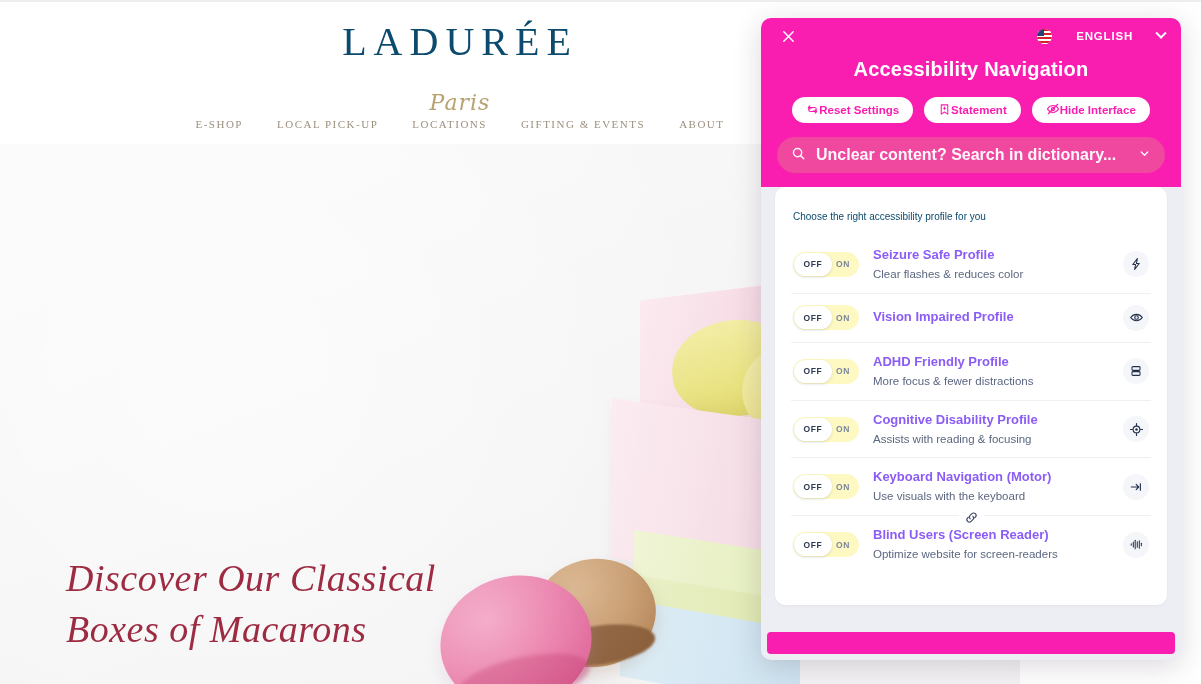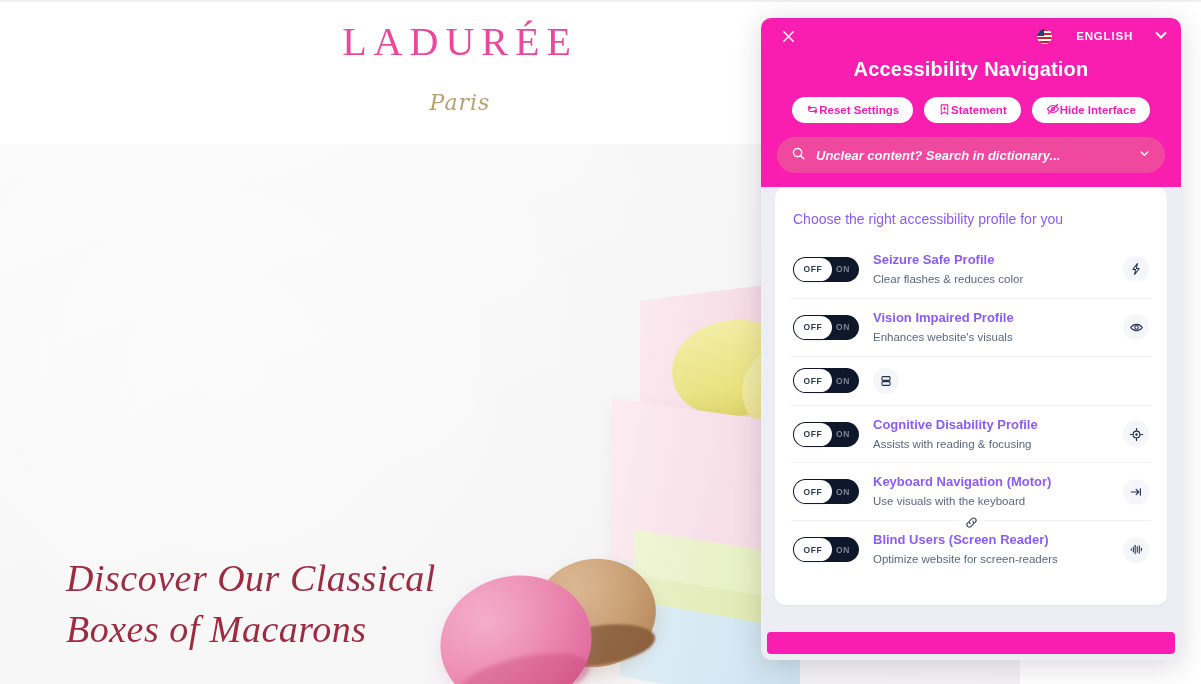--- a/index.html
+++ b/index.html
@@ -13,21 +13,21 @@
 
   
   .site { position:absolute; inset:0; background:#ffffff; }
   .site-topline { position:absolute; top:0; left:0; width:1201px; height:2px; background:#f0eeec; }
 
   .site-header { position:absolute; top:2px; left:0; width:1201px; height:134px; background:#ffffff; }
 
   .brand { position:absolute; top:20px; left:0; width:920px; text-align:center; }
   .brand-name {
     font-family:"Liberation Serif", serif;
-    font-size:40px; letter-spacing:7px; color:#ec4899;
+    font-size:40px; letter-spacing:7px; color:#0c4a6e;
     line-height:1; white-space:nowrap;
   }
   .brand-sub {
     font-family:"DejaVu Serif", serif;
     font-style:italic; font-size:22px; color:#b8a173;
     margin-top:28px; letter-spacing:1px;
   }
 
   .site-nav {
     position:absolute; top:116px; left:0; width:920px;
@@ -180,44 +180,44 @@
   }
   .pill-btn svg { flex:0 0 auto; }
 
   .a11y-search-wrap { background:#f91db0; padding:0 16px 14px 16px; flex:0 0 auto; }
   .a11y-search {
     background:#f0479f; border-radius:22px; height:36px;
     display:flex; align-items:center; gap:10px; padding:0 14px;
     cursor:text;
   }
   .a11y-search .ph {
-    flex:1; color:#ffffff; font-size:13px; font-weight:600; opacity:.96;
-    overflow:hidden; white-space:nowrap;font-style:italic;
+    flex:1; color:#ffffff; font-size:16px; font-weight:600; opacity:.96;
+    overflow:hidden; white-space:nowrap;
   }
 
   .a11y-body { flex:1 1 auto; background:#eceef3; padding:0 14px 0 14px; position:relative; overflow:hidden; }
   .a11y-card {
     background:#ffffff; border-radius:10px; height:418px;
     padding:0 16px; overflow:hidden;
     box-shadow:0 1px 3px rgba(40,40,70,.05);
   }
   .card-title {
-    font-size:14px; color:#8b5cf6; padding:24px 2px 14px 2px; font-weight:400;
+    font-size:10px; color:#0c4a6e; padding:24px 2px 14px 2px; font-weight:400;
   }
 
   .profile-row {
     display:flex; align-items:center; gap:14px;
     padding:11px 2px 11px 2px;
     border-bottom:1px solid #eef0f4;
     position:relative;
   }
   .profile-row:last-of-type { border-bottom:none; }
 
   .toggle {
-    width:66px; height:25px; border-radius:14px; background:#0f172a;
+    width:66px; height:25px; border-radius:14px; background:#fef9c3;
     position:relative; flex:0 0 auto; cursor:pointer;
     display:flex; align-items:center;
   }
   .toggle .thumb {
     position:absolute; left:1px; top:1px; width:38px; height:23px;
     background:#ffffff; border-radius:13px;
     box-shadow:0 1px 3px rgba(40,50,80,.16);
     display:flex; align-items:center; justify-content:center;
   }
   .toggle .off-txt { font-size:8.5px; font-weight:700; color:#2c3a52; letter-spacing:.6px; }
@@ -254,20 +254,27 @@
 <div id="screen">
 
   <div class="site">
     <div class="site-topline"></div>
 
     <div class="site-header">
       <div class="brand">
         <div class="brand-name">LADURÉE</div>
         <div class="brand-sub">Paris</div>
       </div>
+      <nav class="site-nav">
+        <a href="#">E-SHOP</a>
+        <a href="#">LOCAL PICK-UP</a>
+        <a href="#">LOCATIONS</a>
+        <a href="#">GIFTING &amp; EVENTS</a>
+        <a href="#">ABOUT</a>
+      </nav>
     </div>
 
     <div class="hero">
       <div class="box box-pink-lid"></div>
       <div class="mac mac-yellow-1"></div>
       <div class="mac mac-yellow-2"></div>
       <div class="box box-pink-body"></div>
       <div class="box box-green"></div>
       <div class="box box-green-2"></div>
       <div class="box box-blue"></div>
@@ -382,36 +389,39 @@
 
         <div class="profile-row">
           <div class="toggle">
             <span class="thumb">
                 <span class="off-txt">OFF</span>
               </span>
             <span class="on-txt">ON</span>
           </div>
           <div class="profile-text">
             <div class="profile-name">Vision Impaired Profile</div>
-            <div class="profile-desc">Enhances website's visuals</div>
           </div>
           <div class="profile-icon">
             <svg width="15" height="15" viewBox="0 0 16 16" fill="none" aria-hidden="true">
               <path d="M1.8 8S4.2 4.6 8 4.6 14.2 8 14.2 8 11.8 11.4 8 11.4 1.8 8 1.8 8z" stroke="currentColor" stroke-width="1.2"></path>
               <circle cx="8" cy="8" r="1.9" stroke="currentColor" stroke-width="1.2"></circle>
             </svg>
           </div>
         </div>
 
         <div class="profile-row">
           <div class="toggle">
             <span class="thumb">
                 <span class="off-txt">OFF</span>
               </span>
             <span class="on-txt">ON</span>
+          </div>
+          <div class="profile-text">
+            <div class="profile-name">ADHD Friendly Profile</div>
+            <div class="profile-desc">More focus &amp; fewer distractions</div>
           </div>
           <div class="profile-icon">
             <svg width="14" height="14" viewBox="0 0 16 16" fill="none" aria-hidden="true">
               <rect x="3.4" y="3" width="9.2" height="4.3" rx="1.1" stroke="currentColor" stroke-width="1.2"></rect>
               <rect x="3.4" y="8.7" width="9.2" height="4.3" rx="1.1" stroke="currentColor" stroke-width="1.2"></rect>
             </svg>
           </div>
         </div>
 
         <div class="profile-row">

